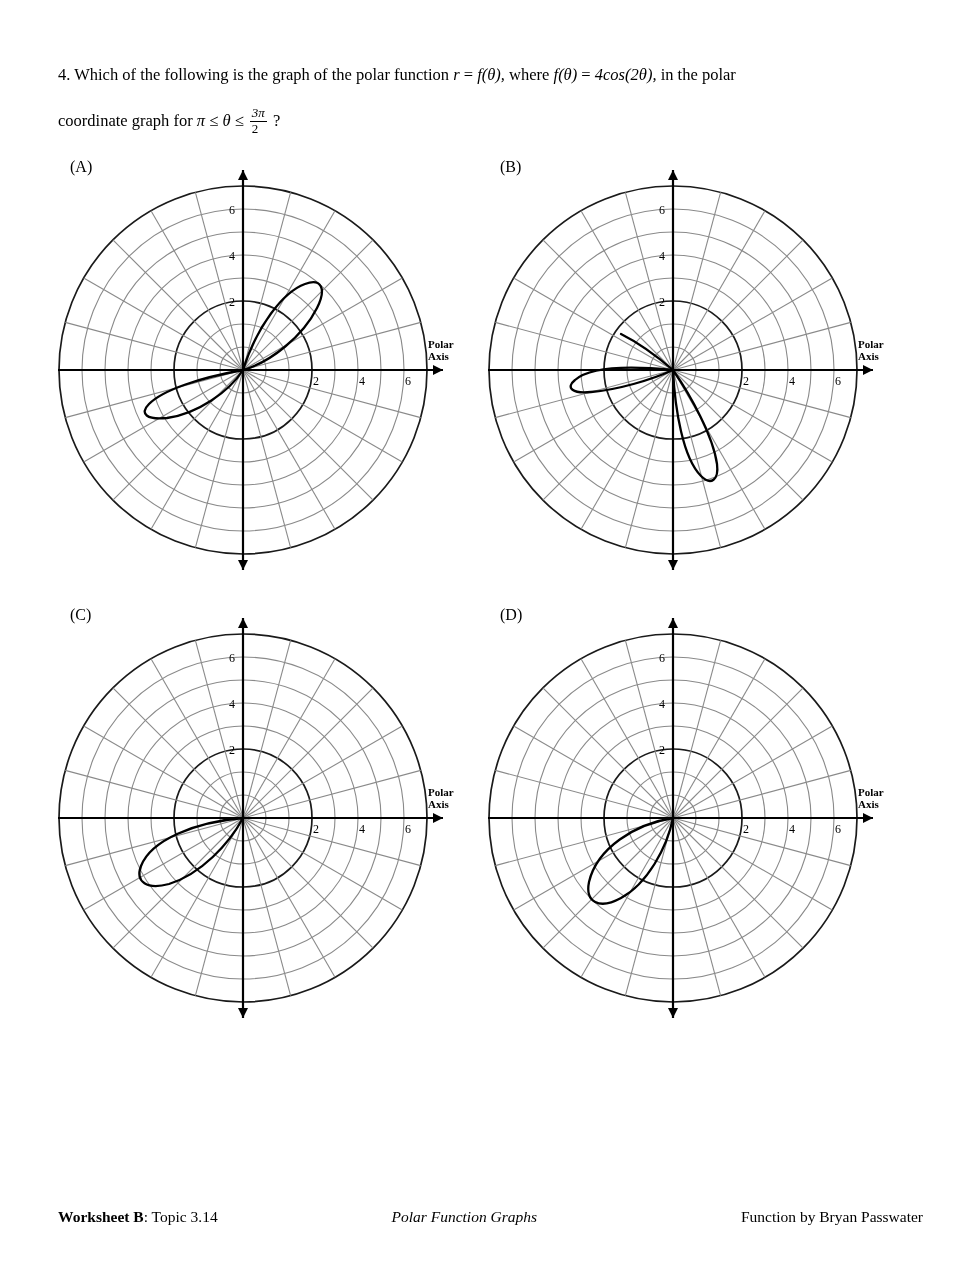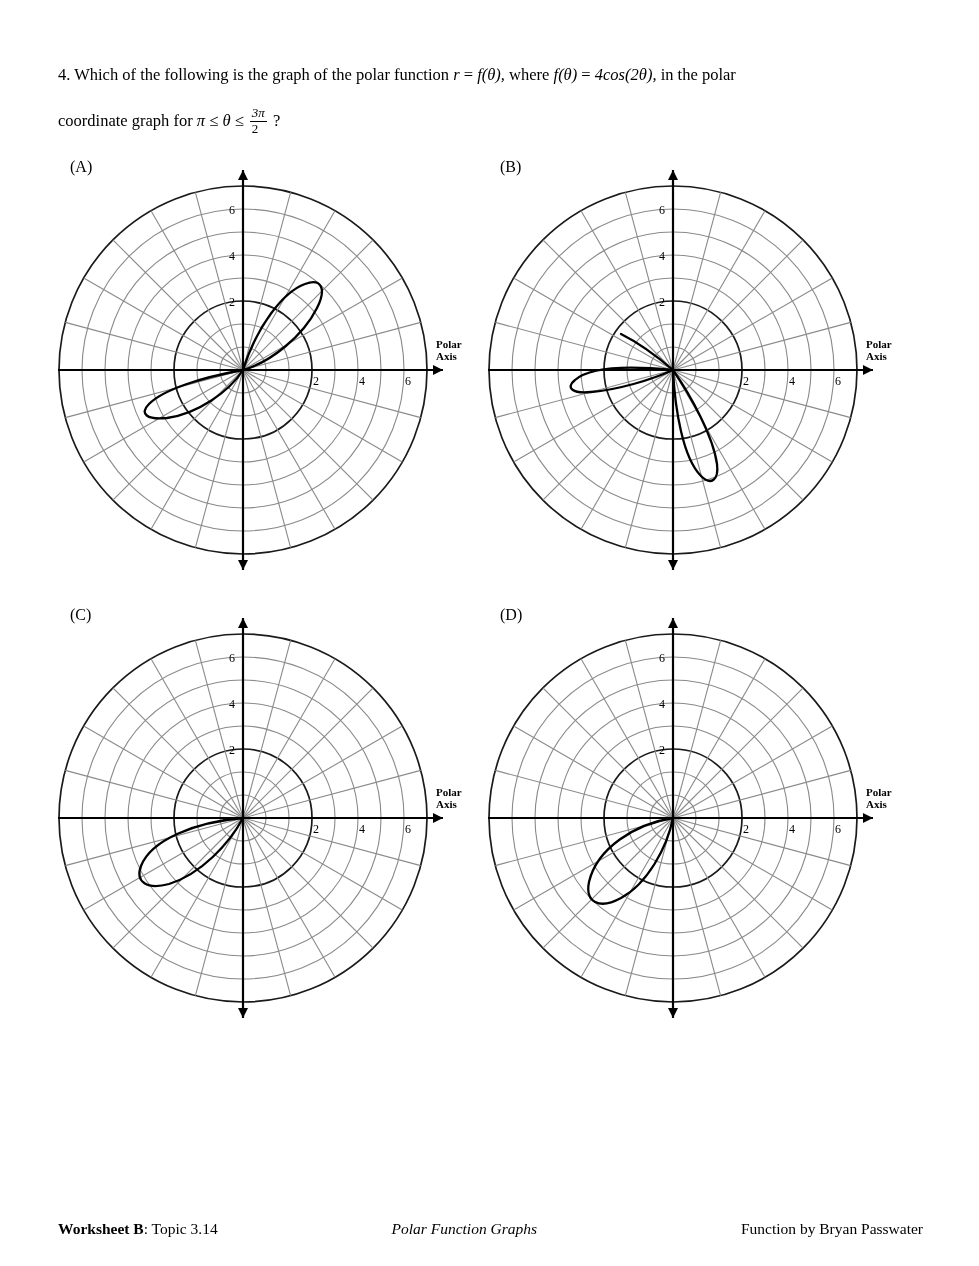--- a/index.html
+++ b/index.html
@@ -67,34 +67,32 @@
     width: 430px;
     height: 400px;
   }
   .axis-caption {
     position: absolute;
     font-family: "Liberation Serif", serif;
     font-weight: bold;
     font-size: 11px;
     line-height: 12px;
     text-align: left;
-    padding-left: 8px;
   }
 
   
   .footer {
     position: absolute;
     left: 58px;
     top: 1208px;
     width: 865px;
     font-size: 15.5px;
     display: flex;
     justify-content: space-between;
     align-items: baseline;
-    margin-top: 12px;
   }
   .footer .left b { font-weight: bold; }
   .footer .center { margin-left: -30px; font-style: italic; }
 </style>
 </head>
 <body>
 
 <div class="page">
 
   <div class="question">

